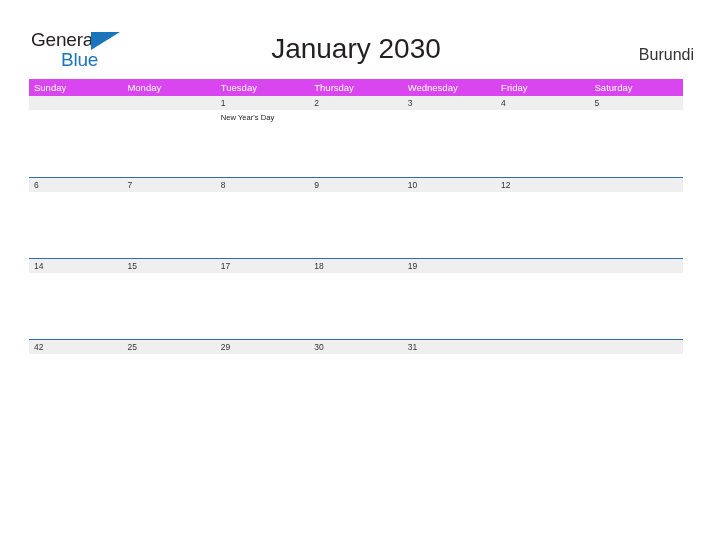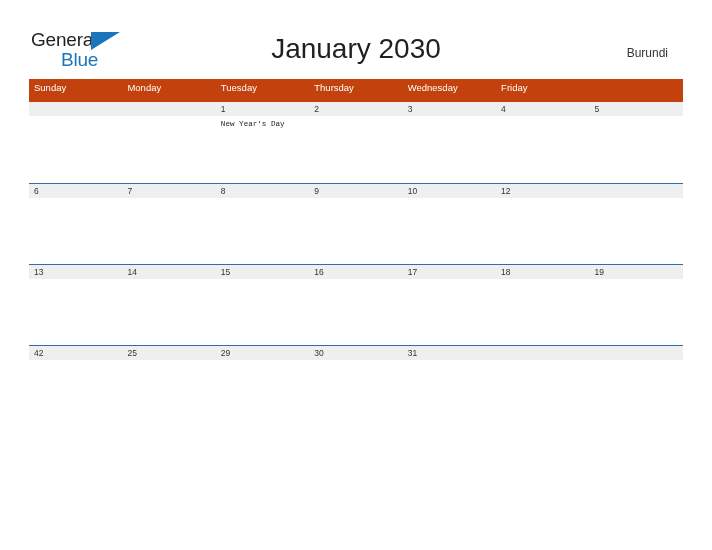--- a/index.html
+++ b/index.html
@@ -75,40 +75,40 @@
     top: 33px;
     width: 712px;
     text-align: center;
     font-size: 28px;
     color: #231f20;
     font-family: "Liberation Sans", sans-serif;
   }
 
   .cal-country {
     position: absolute;
-    right: 44px;
+    right: 18px;
     top: 46px;
-    font-size: 12px;
+    font-size: 16px;
     color: #333333;
     font-family: "Liberation Sans", sans-serif;
   }
 
   
   .cal {
     position: absolute;
     left: 29px;
     top: 79px;
     width: 654px;
   }
 
   .cal-head {
     display: flex;
     width: 654px;
-    height: 23px;
-    background: #c2410c;
+    height: 17px;
+    background: #d946ef;
   }
   .cal-head .dow {
     width: 93.43px;
     box-sizing: border-box;
     padding-left: 5px;
     font-size: 9.5px;
     color: #ffffff;
     line-height: 17px;
     font-family: "Liberation Sans", sans-serif;
     white-space: nowrap;
@@ -152,21 +152,21 @@
     height: 14px;
     font-family: "Liberation Sans", sans-serif;
   }
   .cell .events {
     padding-top: 3px;
   }
   .cell .event {
     font-size: 7.6px;
     color: #222222;
     line-height: 10px;
-    font-family: Liberation Mono, monospace;
+    font-family: Liberation Sans, sans-serif;
     white-space: nowrap;
   }
   .cell.empty .daynum { visibility: hidden; }
 </style>
 </head>
 <body>
 
 <div class="page">
 
   <div class="top-bar">
@@ -192,20 +192,21 @@
   </div>
 
   <div class="cal">
     <div class="cal-head">
         <div class="dow">Sunday</div>
         <div class="dow">Monday</div>
         <div class="dow">Tuesday</div>
         <div class="dow">Thursday</div>
         <div class="dow">Wednesday</div>
         <div class="dow">Friday</div>
+        <div class="dow">Saturday</div>
       </div>
     <div class="cal-body">
         <div class="week first">
           <div class="week-band"></div>
           <div class="week-cells">
             <div class="cell empty">
               <div class="daynum"></div>
             </div>
             <div class="cell empty">
               <div class="daynum"></div>
@@ -250,30 +251,24 @@
             </div>
             <div class="cell">
               <div class="daynum">12</div>
             </div>
           </div>
         </div>
         <div class="week">
           <div class="week-band"></div>
           <div class="week-cells">
             <div class="cell">
-              <div class="daynum">13</div>
-            </div>
-            <div class="cell">
               <div class="daynum">14</div>
             </div>
             <div class="cell">
               <div class="daynum">15</div>
-            </div>
-            <div class="cell">
-              <div class="daynum">16</div>
             </div>
             <div class="cell">
               <div class="daynum">17</div>
             </div>
             <div class="cell">
               <div class="daynum">18</div>
             </div>
             <div class="cell">
               <div class="daynum">19</div>
             </div>

